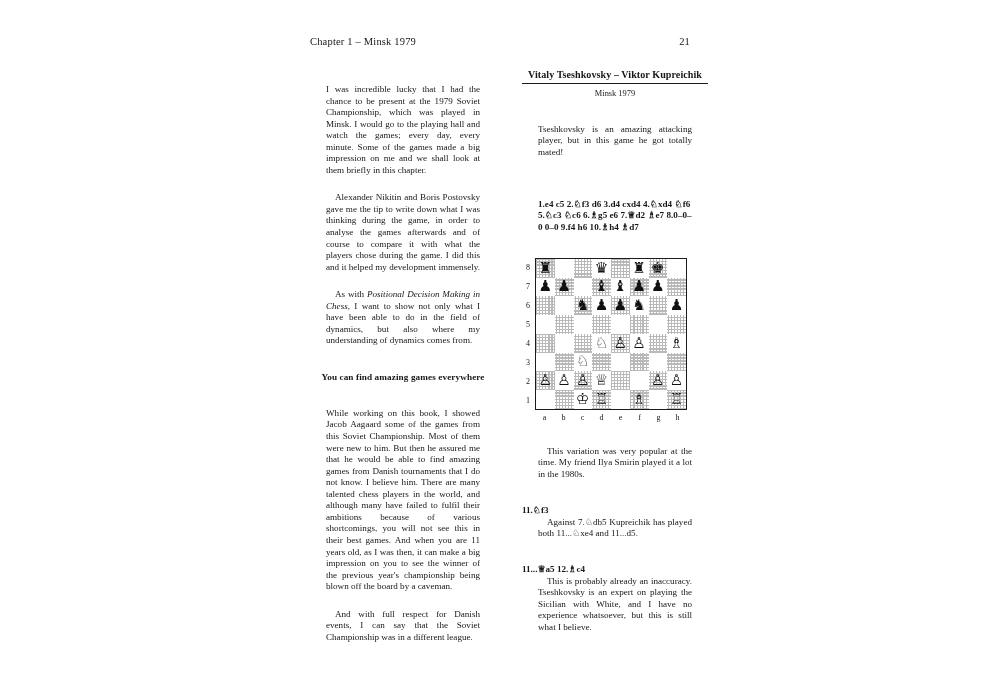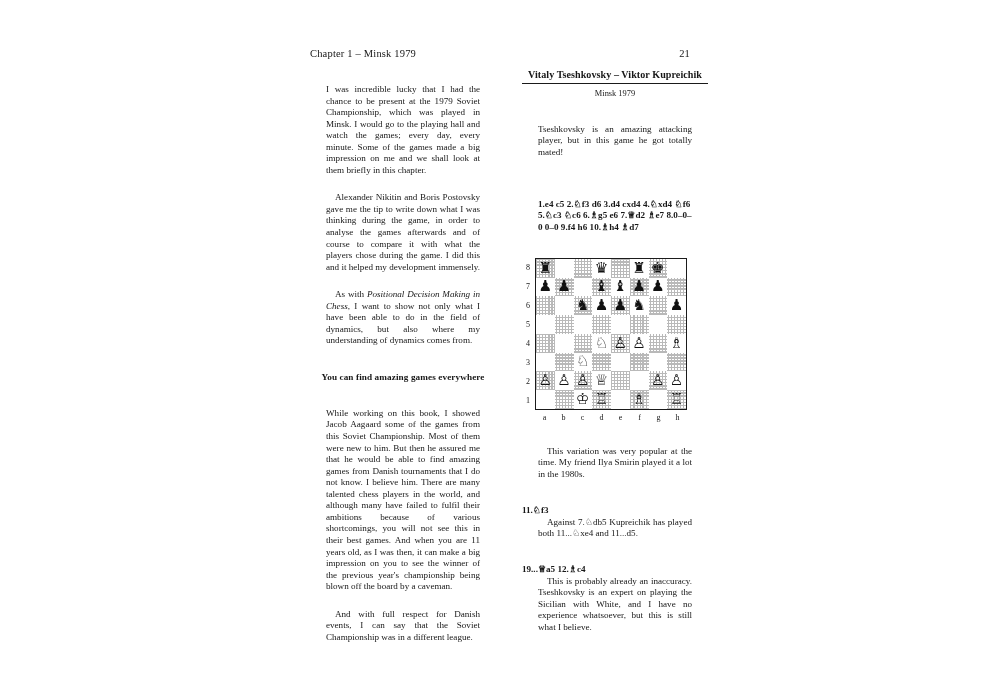--- a/index.html
+++ b/index.html
@@ -7,21 +7,21 @@
     width:1000px;height:675px;
     background:#ffffff;
     font-family:"Liberation Serif",serif;
     color:#171717;
     overflow:hidden;
   }
   .page{position:relative;width:1000px;height:675px;}
 
   
   .runhead{
-    position:absolute;left:310px;top:48px;width:380px;
+    position:absolute;left:310px;top:36px;width:380px;
     display:flex;justify-content:space-between;align-items:baseline;
     font-size:10.5px;letter-spacing:.18px;
   }
   .runhead .title{font-size:10.5px;}
   .runhead .folio{font-size:10.5px;}
 
   
   .col{position:absolute;top:68px;width:186px;font-size:9.1px;line-height:11.55px;}
   .col.left{left:310px;}
   .col.right{left:522px;}
@@ -294,21 +294,21 @@
 
     <p class="indent">This variation was very popular at the time. My friend Ilya Smirin played it a lot in the 1980s.</p>
 
     <div class="gap"></div>
 
     <p class="movehead">11.♘f3</p>
     <p class="indent">Against 7.♘db5 Kupreichik has played both 11...♘xe4 and 11...d5.</p>
 
     <div class="gap"></div>
 
-    <p class="movehead">19...♕a5 12.♗c4</p>
+    <p class="movehead">11...♕a5 12.♗c4</p>
     <p class="indent">This is probably already an inaccuracy. Tseshkovsky is an expert on playing the Sicilian with White, and I have no experience whatsoever, but this is still what I believe.</p>
 
     <div class="gap"></div>
 
     <p class="noindent">12.e5?! dxe5 13.♗xf6 ♗xf6 14.♕xd7 has been played in a few games.</p>
 
   </div>
 </div>
 
 </body></html>

